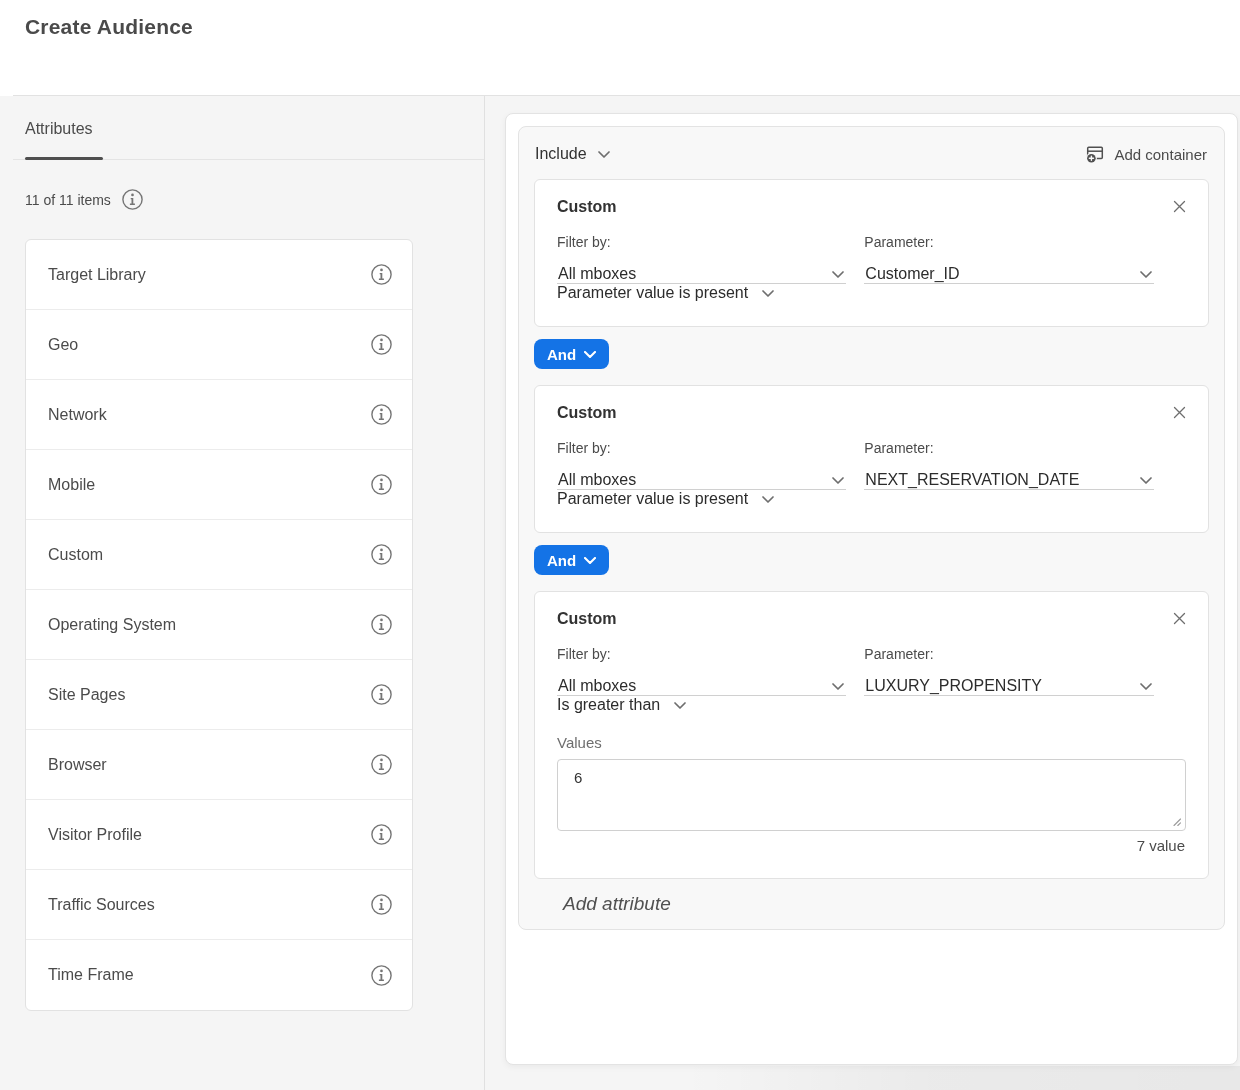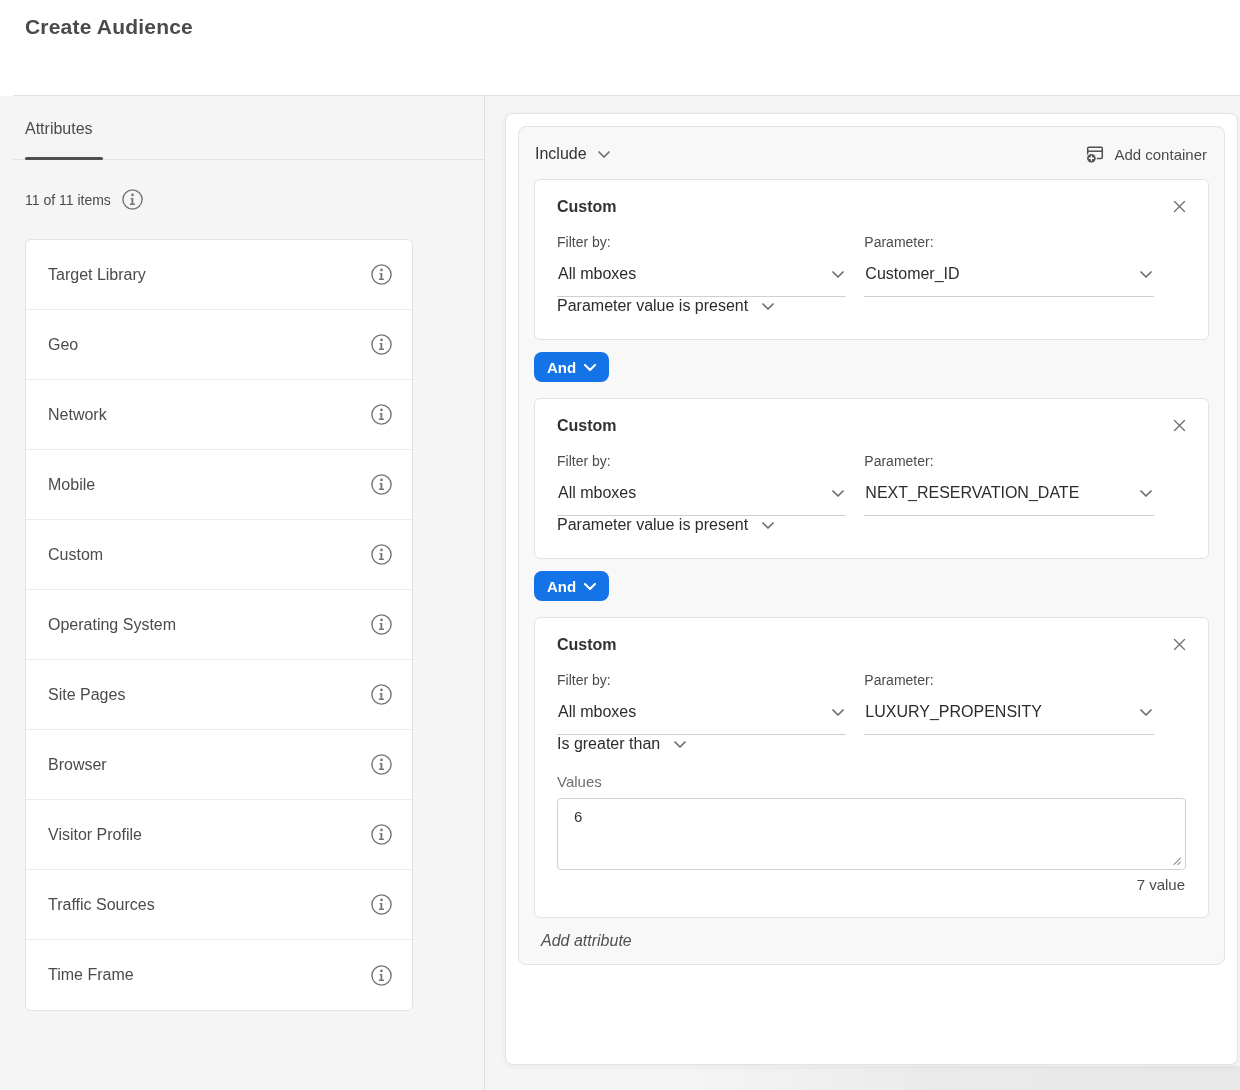--- a/index.html
+++ b/index.html
@@ -51,36 +51,36 @@
   .inc-btn { display: inline-flex; align-items: center; gap: 11px; background: none; border: none; font-size: 16px; color: #323232; margin-left: 1px; }
   .addc-btn { display: inline-flex; align-items: center; gap: 9px; background: none; border: none; font-size: 15px; color: #4b4b4b; }
 
   .card { background: #fff; border: 1px solid #e2e2e2; border-radius: 6px; padding: 18px 22px 24px; }
   .card-head { display: flex; justify-content: space-between; align-items: flex-start; }
   .card-title { font-size: 16px; font-weight: 700; color: #323232; }
   .close-btn { background: none; border: none; padding: 2px 0 0 0; display: flex; }
   .cols { display: flex; gap: 18px; margin-top: 18px; }
   .col { flex: 0 0 46%; }
   .flabel { font-size: 14px; color: #4b4b4b; margin-bottom: 15px; }
-  .select { display: flex; justify-content: space-between; align-items: center; border-bottom: 1px solid #d0d0d0; padding: 0 2px 13px 1px; font-size: 16px; color: #2c2c2c; cursor: pointer; }
+  .select { display: flex; justify-content: space-between; align-items: center; border-bottom: 1px solid #d0d0d0; padding: 0 2px 0 1px; font-size: 16px; color: #2c2c2c; cursor: pointer; }
   .oper { display: inline-flex; align-items: center; gap: 14px; background: none; border: none; font-size: 16px; color: #2c2c2c; padding: 0; }
 
   .and-btn {
     display: inline-flex; align-items: center; gap: 8px; margin: 12px 0 16px;
     background: #1473E6; color: #ffffff; border: none; border-radius: 8px;
     height: 30px; padding: 0 13px; font-size: 15px; font-weight: 600;
   }
 
   .values-sec { margin-top: 20px; }
   .vlabel { font-size: 15px; color: #6e6e6e; }
   .vbox { position: relative; margin-top: 8px; background: #fff; border: 1px solid #d0d0d0; border-radius: 4px; height: 72px; padding: 9px 16px; font-size: 15px; color: #323232; cursor: text; }
   .vresize { position: absolute; right: 3px; bottom: 3px; cursor: nwse-resize; }
   .vcount { margin-top: 6px; text-align: right; font-size: 15px; color: #4b4b4b; padding-right: 1px; }
 
-  .add-attr { margin: 14px 0 0 7px; background: none; border: none; font-style: italic; font-size: 16px; color: #505050; display: block; }
+  .add-attr { margin: 14px 0 0 29px; background: none; border: none; font-style: italic; font-size: 19px; color: #505050; display: block; }
 
   .bottom-shade {
     position: absolute; left: 0; right: 0; top: 1066px; bottom: 0;
     background: linear-gradient(90deg, rgba(0,0,0,0) 55%, rgba(0,0,0,0.045) 75%, rgba(0,0,0,0.055) 100%);
   }
 </style>
 </head>
 <body>
 
 <svg width="0" height="0" style="position:absolute" aria-hidden="true">

